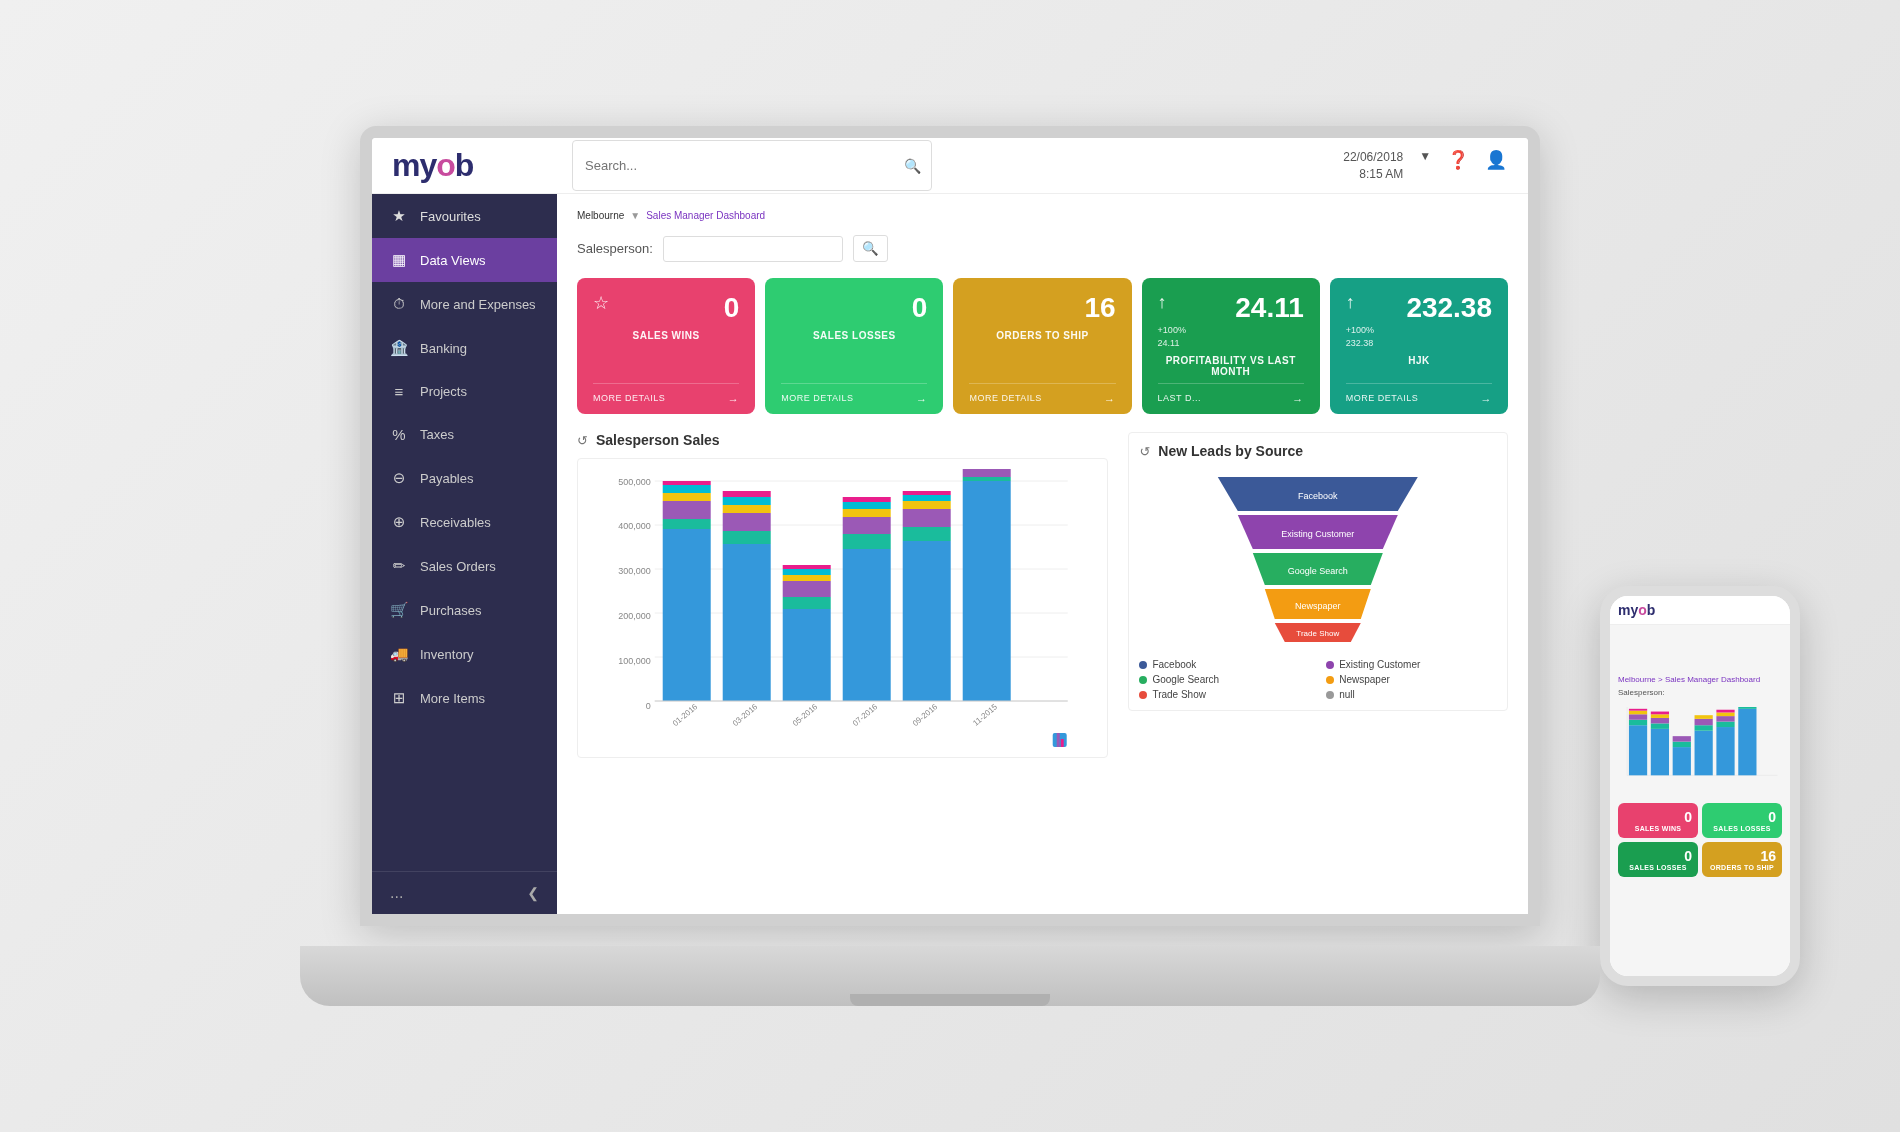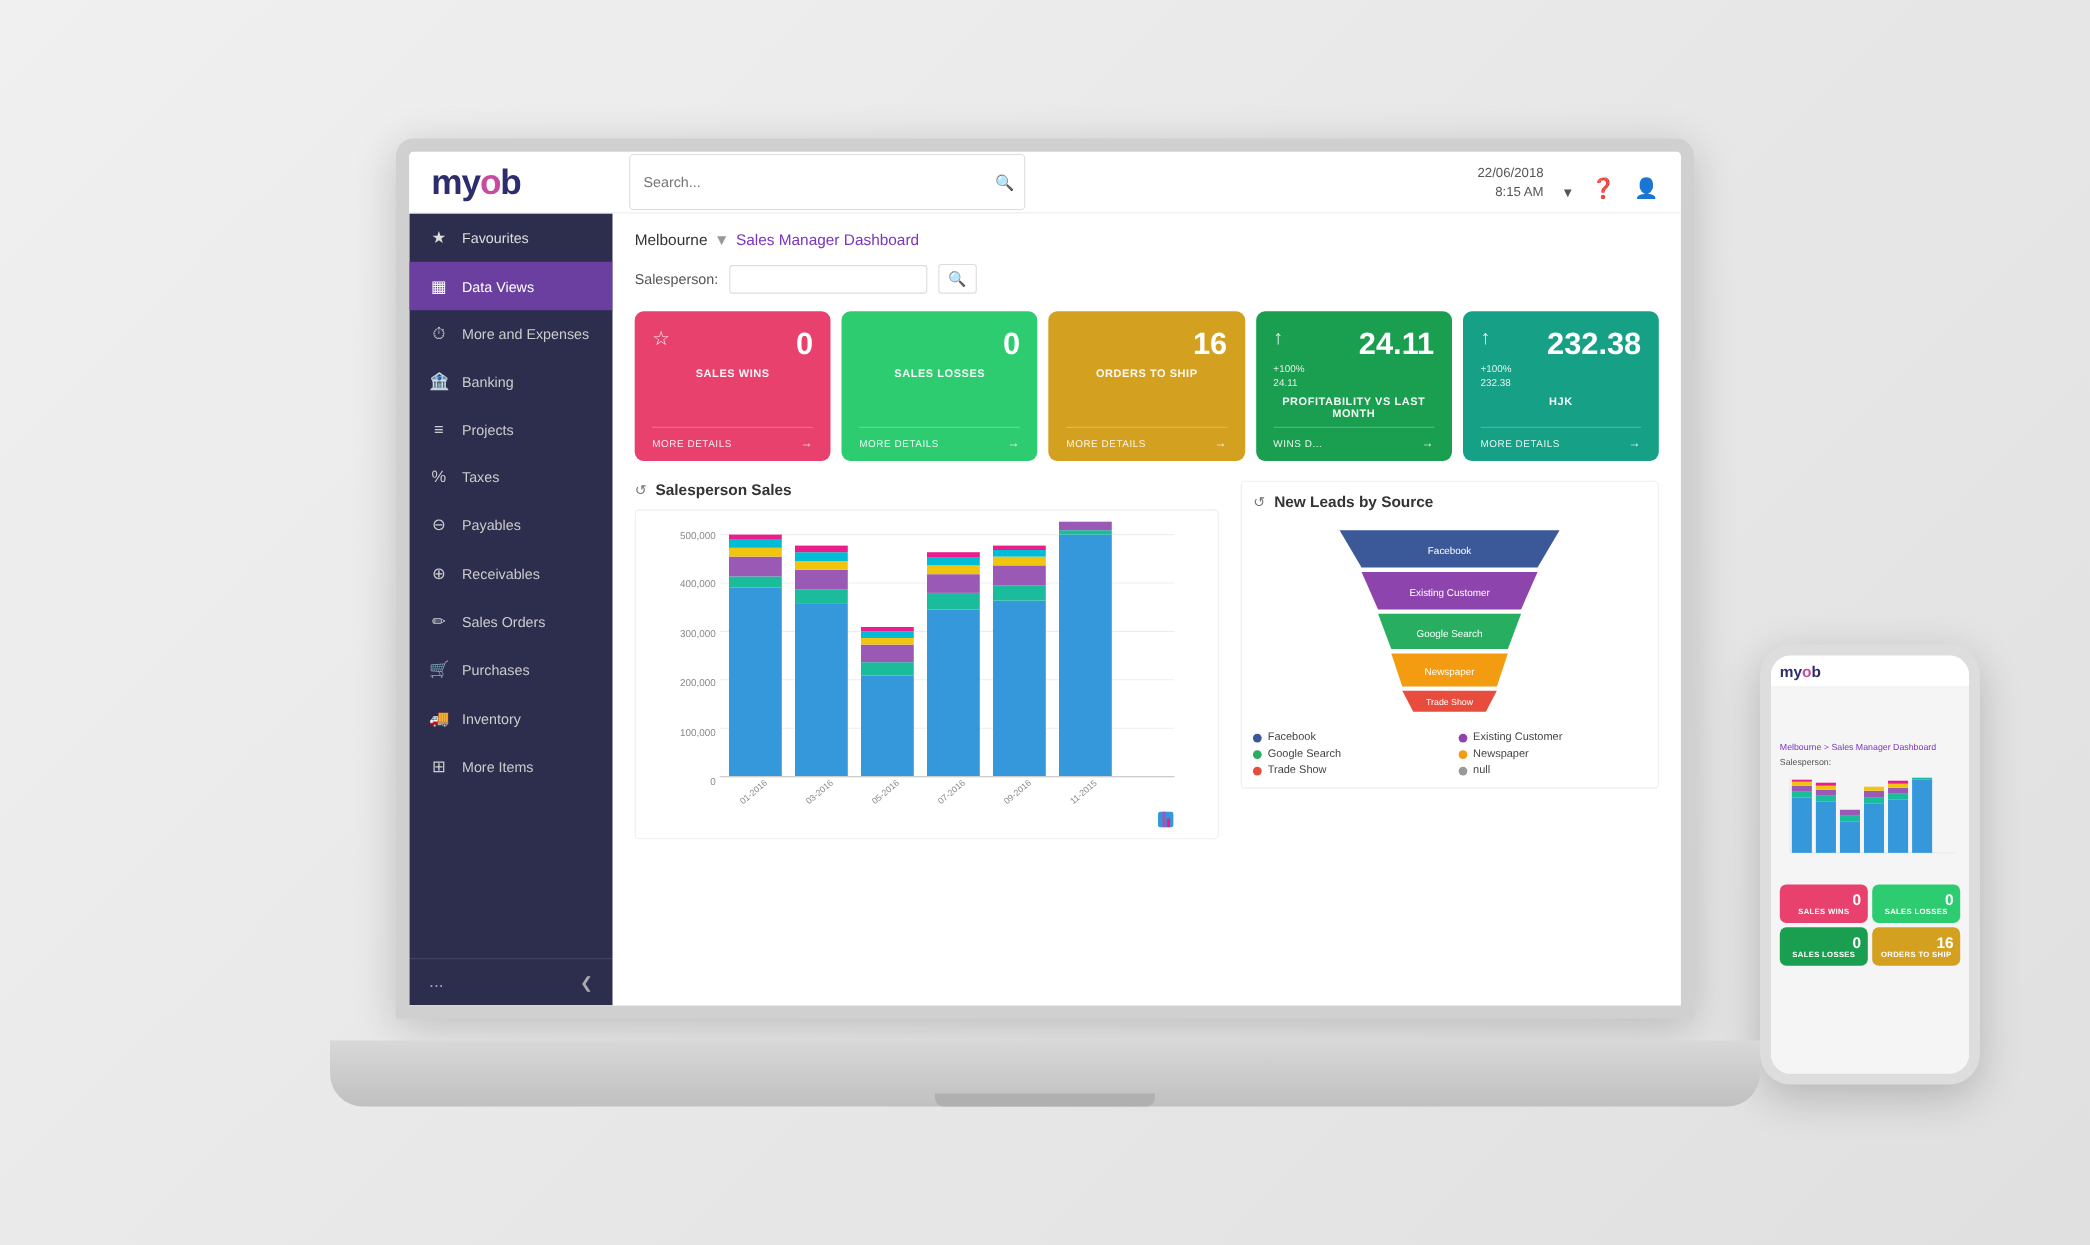--- a/index.html
+++ b/index.html
@@ -104,21 +104,21 @@
     }
     .search-icon-span {
       position: absolute;
       right: 10px;
       color: #999;
       font-size: 14px;
     }
     .top-bar-right {
       margin-left: auto;
       display: flex;
-      align-items: flex-end;
+      align-items: flex-start;
       gap: 16px;
     }
     .datetime-text {
       font-size: 12px;
       color: #555;
       text-align: right;
       line-height: 1.4;
     }
     .dropdown-arrow {
       color: #555;
@@ -198,21 +198,21 @@
       background: white;
       overflow-y: auto;
       padding: 16px 20px;
     }
 
     
     .breadcrumb {
       display: flex;
       align-items: flex-start;
       gap: 6px;
-      font-size: 14px;
+      font-size: 10px;
       margin-bottom: 14px;
     }
     .breadcrumb-city {
       color: #333;
       font-weight: 500;
     }
     .breadcrumb-arrow {
       color: #999;
     }
     .breadcrumb-page {
@@ -617,21 +617,21 @@
               </div>
 
               <div class="kpi-card dark-green">
                 <div class="kpi-top-row">
                   <span class="kpi-icon">↑</span>
                   <span class="kpi-value">24.11</span>
                 </div>
                 <div class="kpi-extra">+100%<br><span>24.11</span></div>
                 <div class="kpi-subtitle">PROFITABILITY VS LAST MONTH</div>
                 <div class="kpi-footer">
-                  <span>WINS D...</span>
+                  <span>LAST D...</span>
                   <span class="kpi-footer-arrow">→</span>
                 </div>
               </div>
 
               <div class="kpi-card teal">
                 <div class="kpi-top-row">
                   <span class="kpi-icon">↑</span>
                   <span class="kpi-value">232.38</span>
                 </div>
                 <div class="kpi-extra">+100%<br><span>232.38</span></div>

